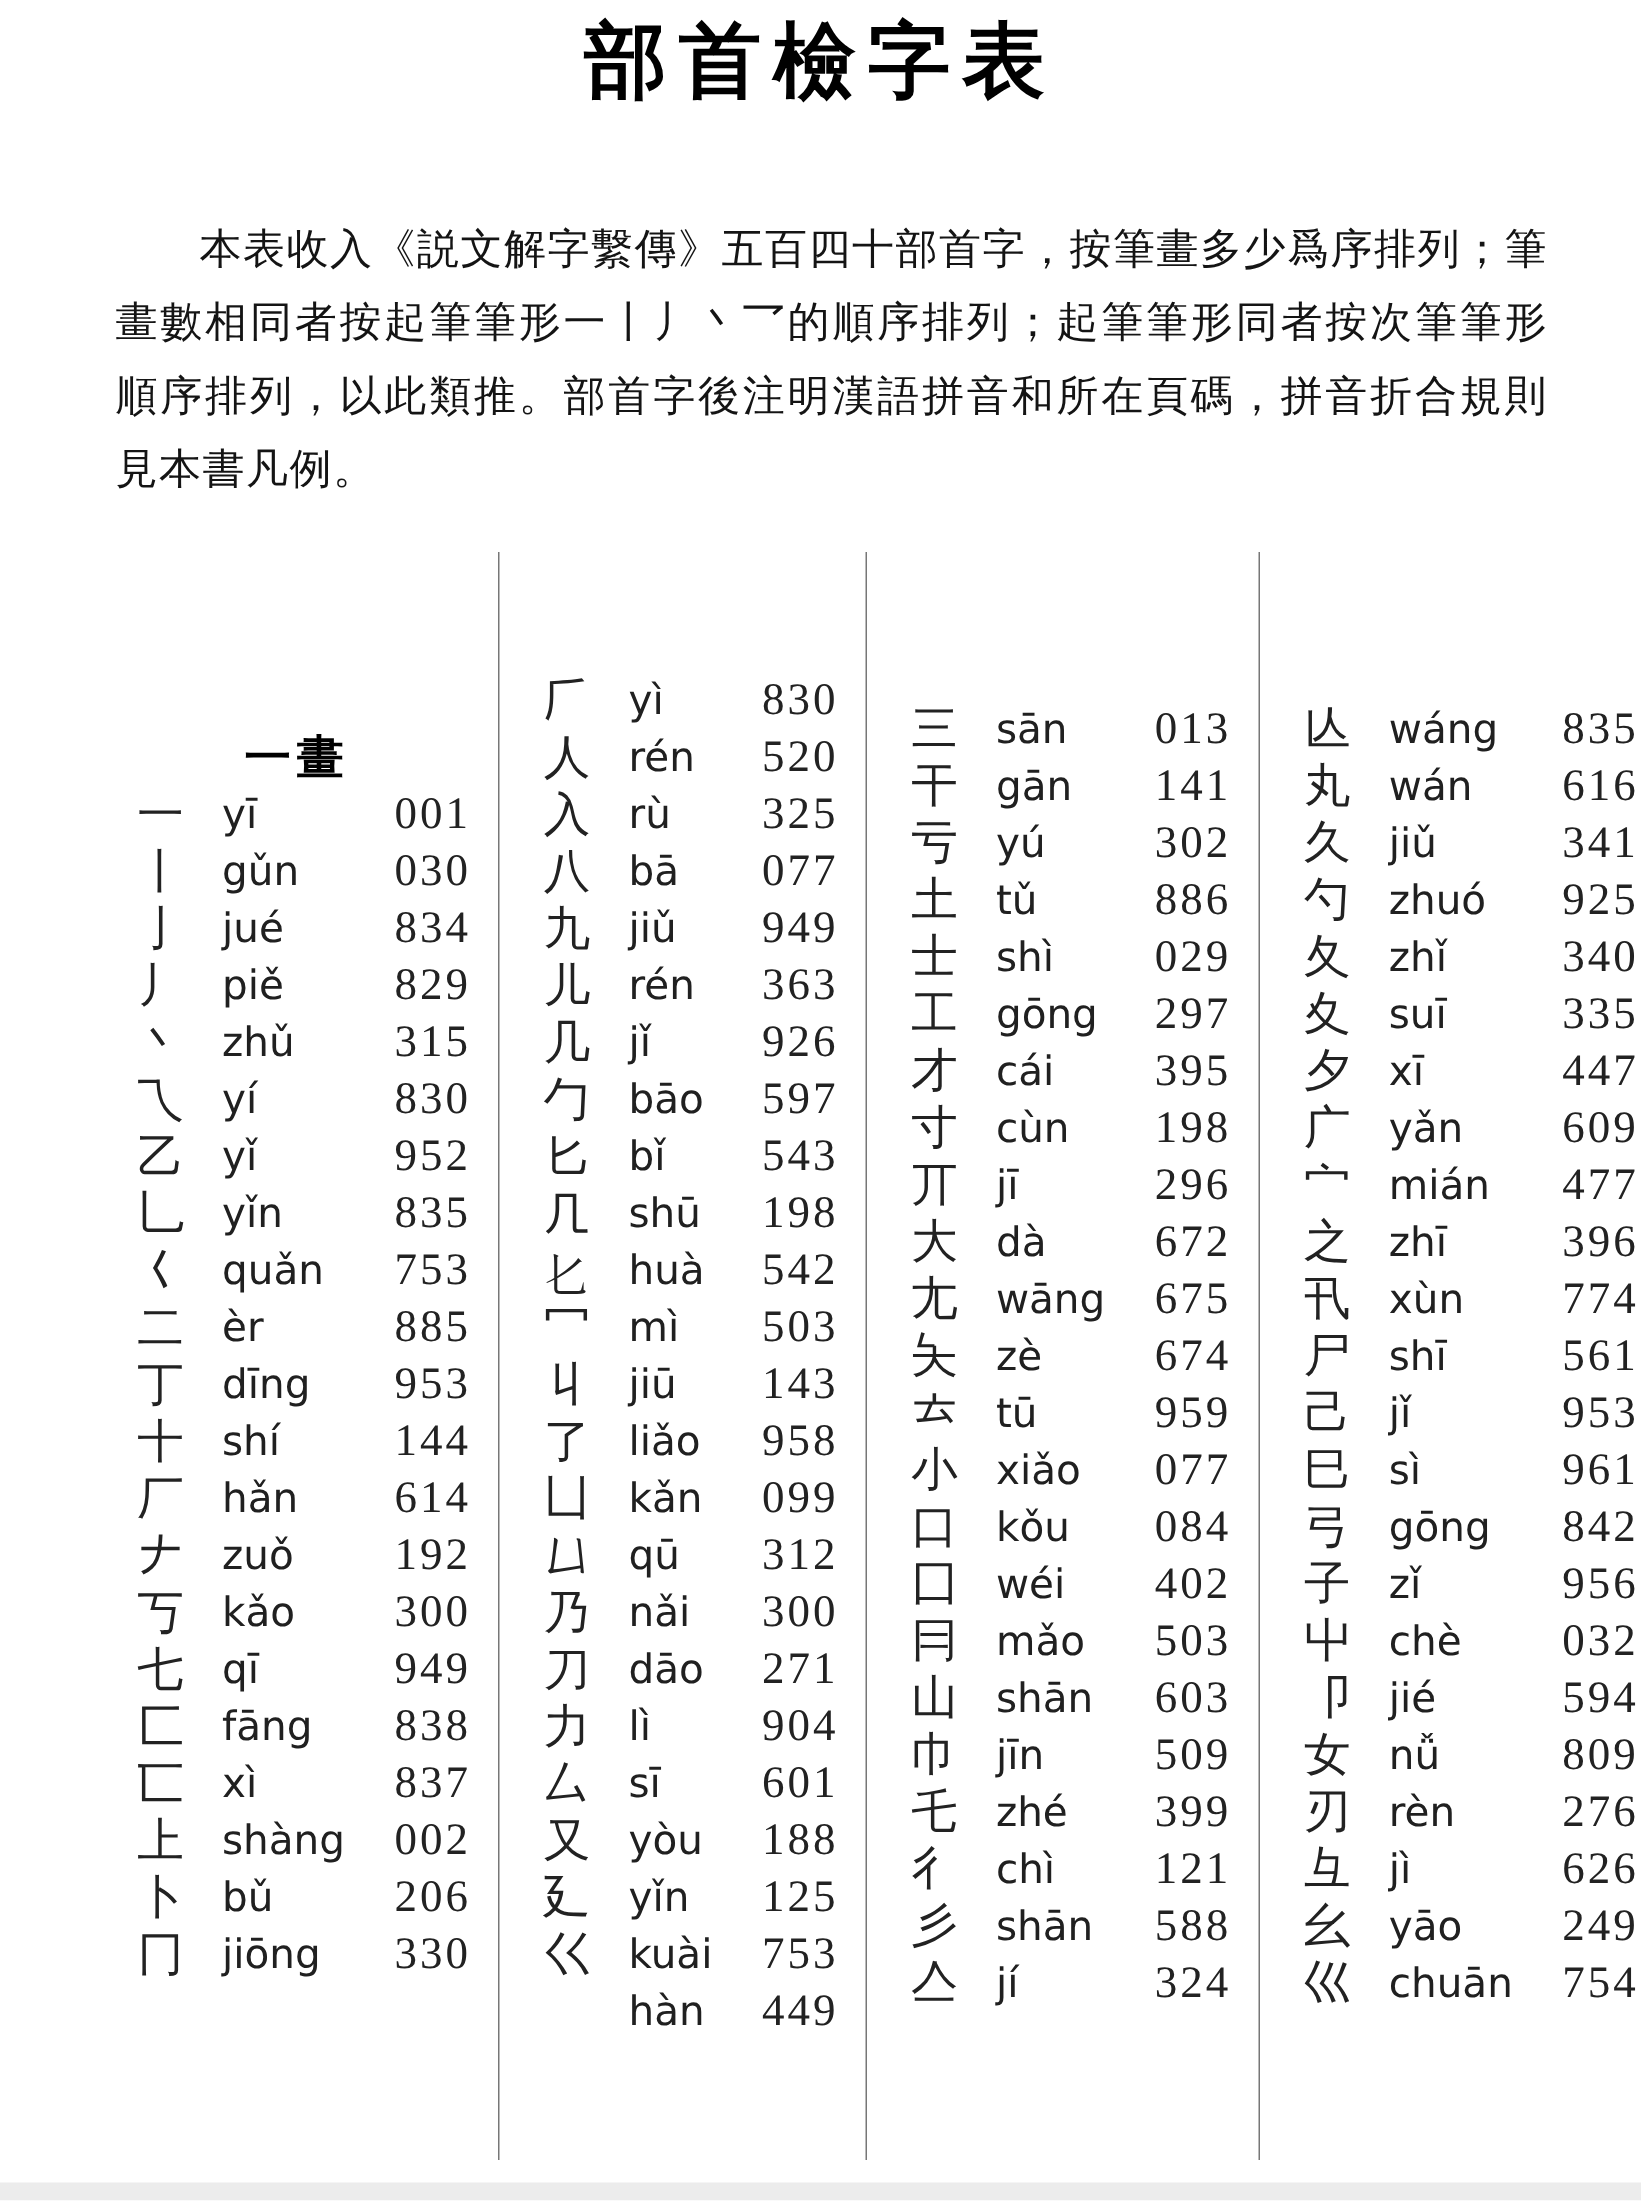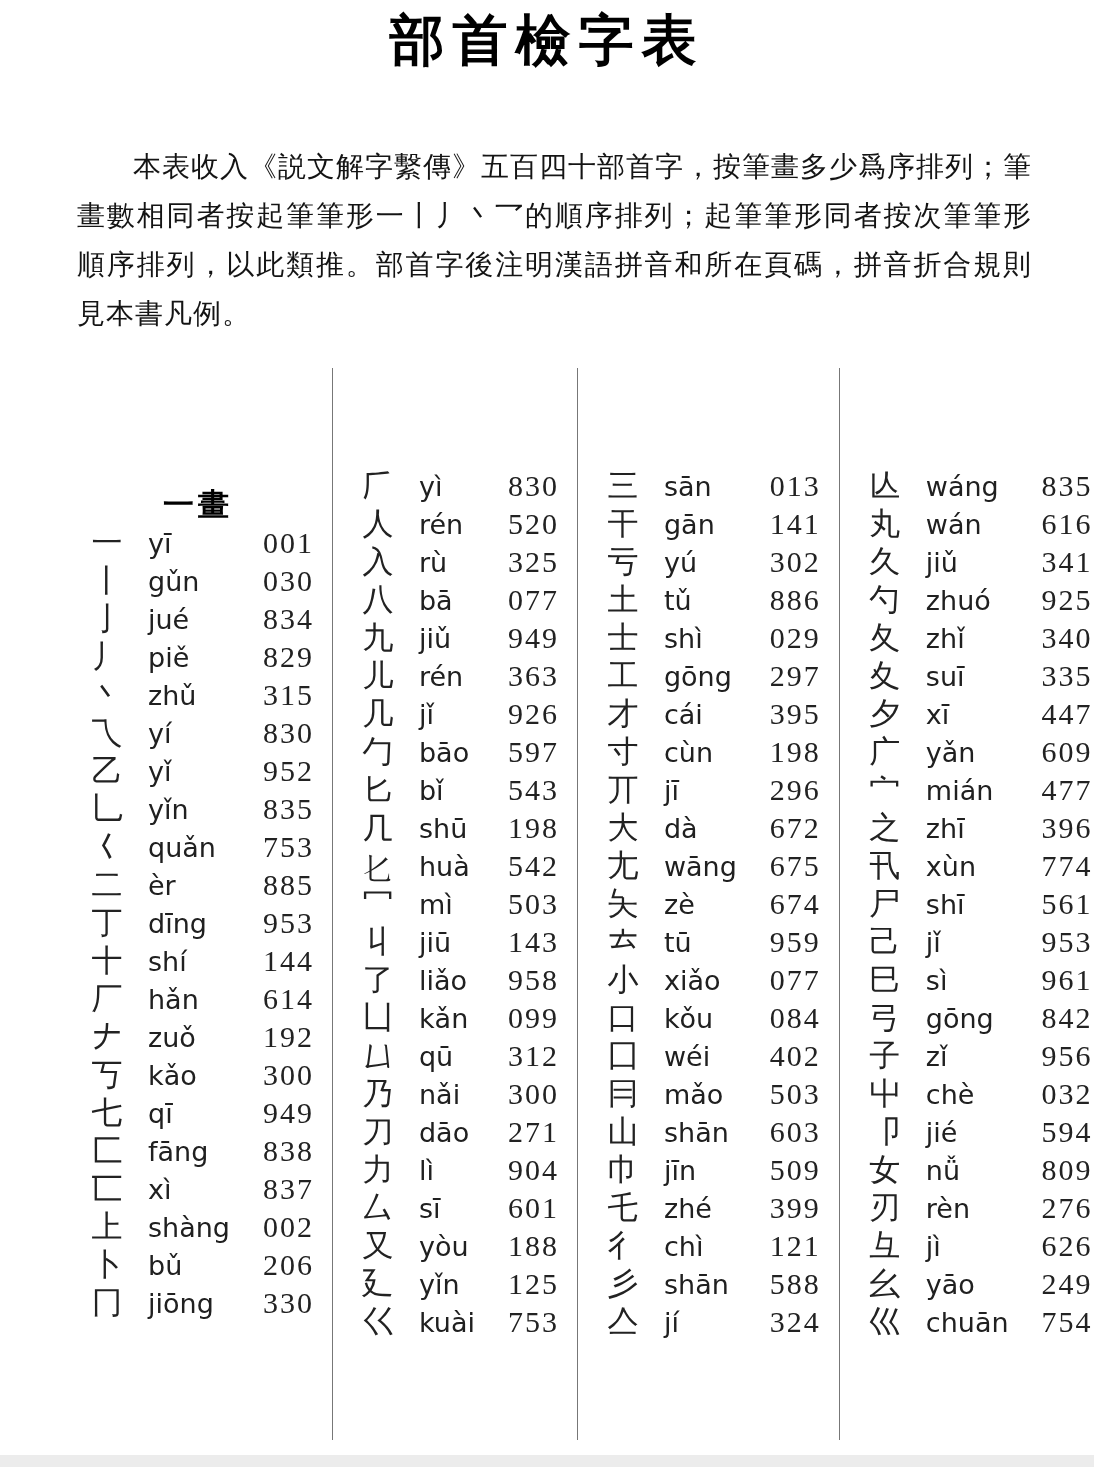--- a/index.html
+++ b/index.html
@@ -313,20 +313,25 @@
       <div class="cell">
         <span class="char">廴</span>
         <span class="pinyin">yǐn</span>
         <span class="page">125</span>
       </div>
       <div class="cell">
         <span class="char">巜</span>
         <span class="pinyin">kuài</span>
         <span class="page">753</span>
       </div>
+      <div class="cell">
+        <span class="char">𢎘</span>
+        <span class="pinyin">hàn</span>
+        <span class="page">449</span>
+      </div>
     </div>
     <div class="tcol">
       <div class="cell">
         <span class="char">三</span>
         <span class="pinyin">sān</span>
         <span class="page">013</span>
       </div>
       <div class="cell">
         <span class="char">干</span>
         <span class="pinyin">gān</span>

